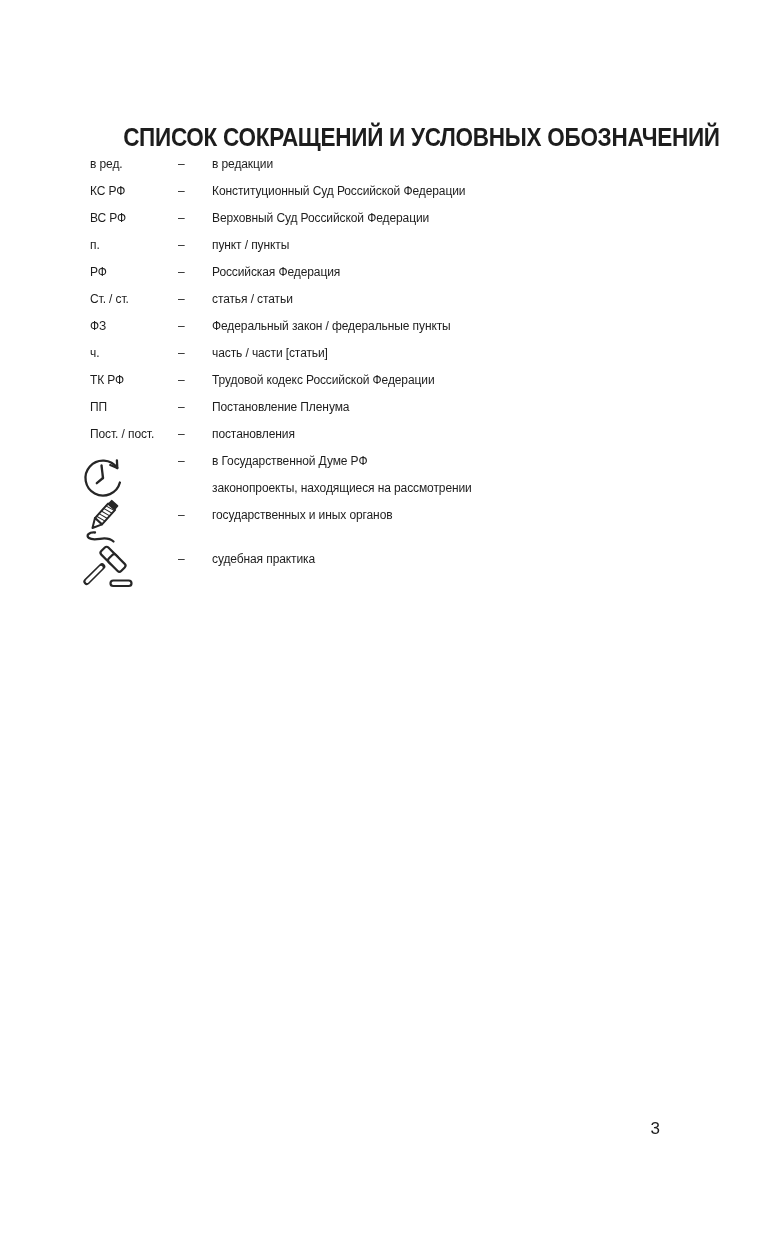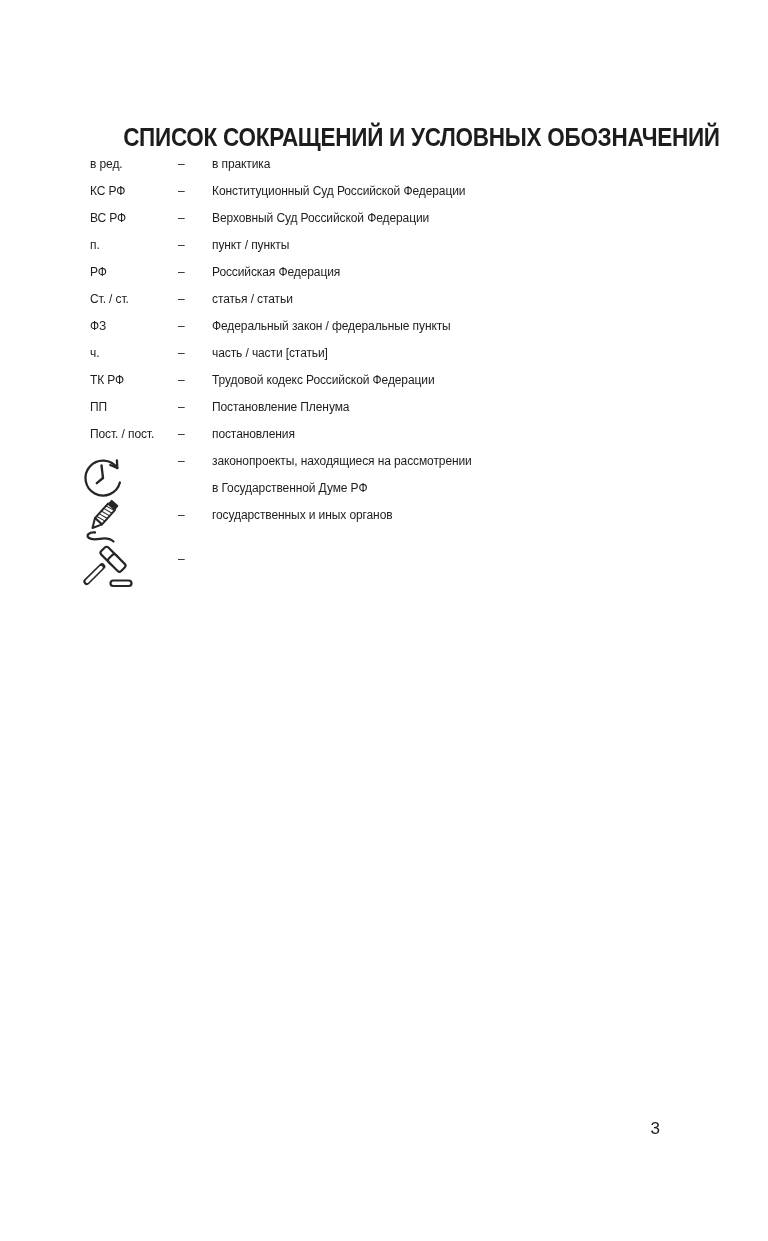--- a/index.html
+++ b/index.html
@@ -59,21 +59,21 @@
 
 <div class="page">
 
   <h1 class="title"><span class="title-inner">СПИСОК СОКРАЩЕНИЙ И УСЛОВНЫХ ОБОЗНАЧЕНИЙ</span></h1>
 
   <div class="abbr-list">
   <div class="row">
     <div class="cell-abbr">в ред.</div>
     <div class="cell-dash">–</div>
     <div class="cell-def">
-          <div class="def-line">в практика</div>
+          <div class="def-line">в редакции</div>
         </div>
   </div>
 
   <div class="row">
     <div class="cell-abbr">КС РФ</div>
     <div class="cell-dash">–</div>
     <div class="cell-def">
           <div class="def-line">Конституционный Суд Российской Федерации</div>
         </div>
   </div>
@@ -154,22 +154,22 @@
     <div class="cell-abbr icon-cell">
   <svg class="clock-history-icon" width="42" height="48" viewBox="0 0 42 48" fill="none" stroke="#262626" stroke-width="2.3" stroke-linecap="round" stroke-linejoin="round">
     <path d="M36.9 31.5 A17.5 17.5 0 1 1 34.3 17"></path>
     <polyline points="27.3,14 34.3,17 33.9,9.4"></polyline>
     <path d="M20 27 L18.5 14.5"></path>
     <path d="M20 27 L13.8 32.2"></path>
   </svg>
 </div>
     <div class="cell-dash">–</div>
     <div class="cell-def">
+          <div class="def-line">в Государственной Думе РФ</div>
           <div class="def-line">законопроекты, находящиеся на рассмотрении</div>
-          <div class="def-line">в Государственной Думе РФ</div>
         </div>
   </div>
 
   <div class="row">
     <div class="cell-abbr icon-cell">
   <svg class="pencil-note-icon" width="42" height="48" viewBox="0 0 42 48" fill="none" stroke="#262626" stroke-width="2" stroke-linecap="round" stroke-linejoin="round">
     <g transform="rotate(42 21 19)">
       <rect x="16.5" y="-0.5" width="9.5" height="5.5" rx="1" fill="#262626" stroke="none"></rect>
       <rect x="16.5" y="5" width="9.5" height="19.5" fill="#ffffff"></rect>
       <g stroke-width="1">
@@ -195,17 +195,20 @@
     <div class="cell-abbr icon-cell">
   <svg class="gavel-icon" width="56" height="48" viewBox="0 0 56 48" fill="none" stroke="#262626" stroke-width="2.2" stroke-linecap="round" stroke-linejoin="round">
     <path d="M6.7 38.7 L22 23.5" stroke-width="6.6"></path>
     <path d="M7.2 38.2 L21 24.5" stroke="#ffffff" stroke-width="3.4"></path>
     <rect x="20.5" y="7.5" width="17.5" height="10" rx="2.5" fill="#ffffff" transform="rotate(45 29.25 12.5)"></rect>
     <rect x="28" y="15" width="17.5" height="10" rx="2.5" fill="#ffffff" transform="rotate(45 36.75 20)"></rect>
     <rect x="30.5" y="37.5" width="21" height="5.5" rx="2.75" fill="#ffffff"></rect>
   </svg>
 </div>
     <div class="cell-dash">–</div>
+    <div class="cell-def">
+          <div class="def-line">судебная практика</div>
+        </div>
   </div>
 </div>
 
   <div class="page-number">3</div>
 </div>
 
 </body></html>

